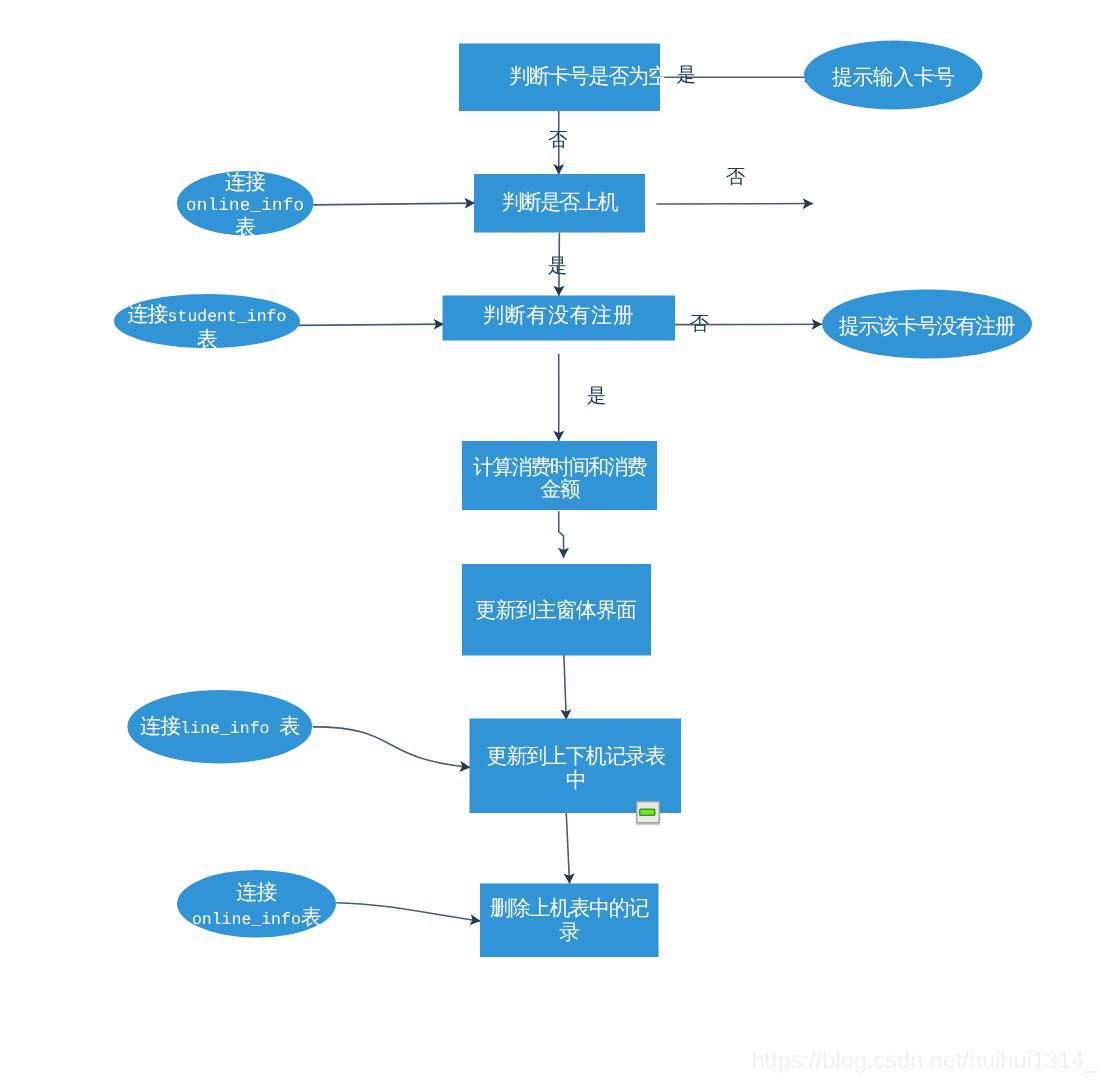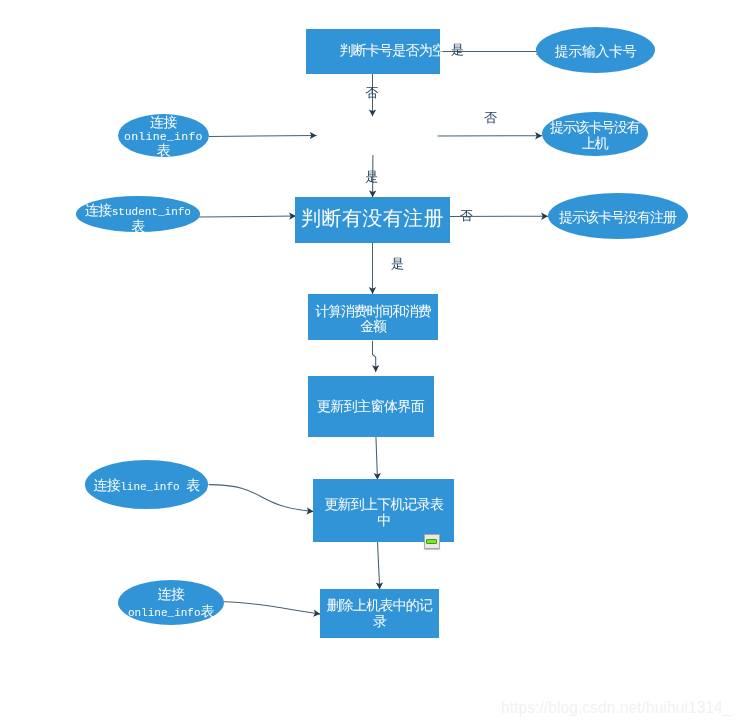--- a/index.html
+++ b/index.html
@@ -66,33 +66,32 @@
       <span class="ln"><span class="seg">提示输入卡号</span></span>
     </span>
   </div>
   <div class="node ell" style="left:117.6px;top:114.2px;width:91.6px;height:43.2px;letter-spacing:-0.6px;line-height:13.8px;">
     <span class="txt" style="transform:translateY(0.7px);">
       <span class="ln"><span class="seg">连接</span></span>
       <span class="ln"><span class="seg mono-s">online_info</span></span>
       <span class="ln"><span class="seg">表</span></span>
     </span>
   </div>
-  <div class="node ell" style="left:541.6px;top:111.7px;width:106.2px;height:44.8px;letter-spacing:-1.2px;line-height:15.6px;">
-    <span class="txt" style="transform:translateY(2.1px);">
-      <span class="ln"><span class="seg">提示该卡号没有</span></span>
-      <span class="ln"><span class="seg">上机</span></span>
+  <div class="node proc" style="left:316px;top:116px;width:113.8px;height:38.6px;letter-spacing:-1.2px;">
+    <span class="txt" style="transform:translateY(-0.5px);">
+      <span class="ln"><span class="seg">判断是否上机</span></span>
     </span>
   </div>
   <div class="node ell" style="left:75.6px;top:196px;width:124.7px;height:35.9px;letter-spacing:-0.6px;line-height:14.2px;">
     <span class="txt" style="transform:translateY(3.8px);">
       <span class="ln"><span class="seg">连接</span><span class="seg mono">student_info</span></span>
       <span class="ln"><span class="seg">表</span></span>
     </span>
   </div>
-  <div class="node proc" style="left:295.4px;top:197px;width:154.2px;height:46px;font-size:20px;letter-spacing:0.4px;">
+  <div class="node proc" style="left:295.4px;top:197px;width:154.2px;height:30px;font-size:14px;letter-spacing:0.4px;">
     <span class="txt" style="transform:translateY(-1.5px);">
       <span class="ln"><span class="seg">判断有没有注册</span></span>
     </span>
   </div>
   <div class="node ell" style="left:547.6px;top:192.5px;width:140px;height:46.8px;letter-spacing:-1.0px;">
     <span class="txt" style="transform:translateY(1.7px);">
       <span class="ln"><span class="seg">提示该卡号没有注册</span></span>
     </span>
   </div>
   <div class="node proc" style="left:307.5px;top:293.8px;width:130.9px;height:46.7px;letter-spacing:-1.2px;line-height:15.2px;">

